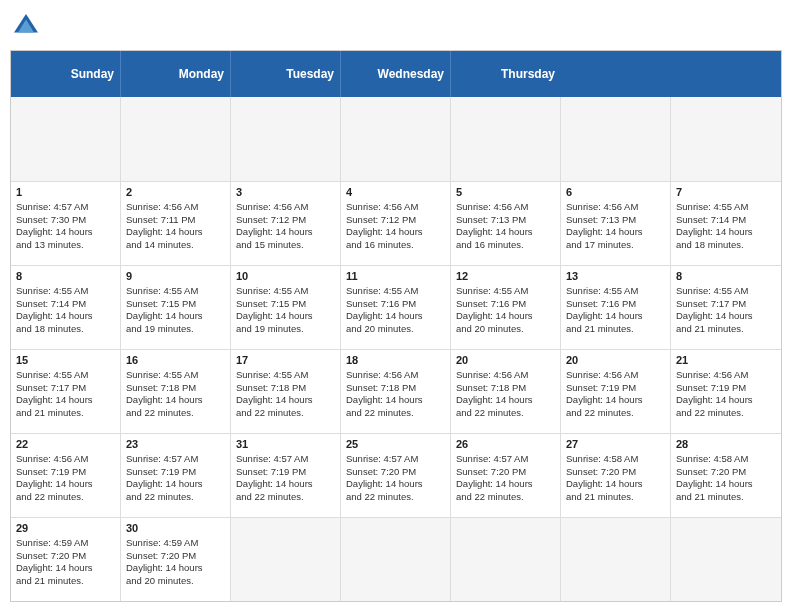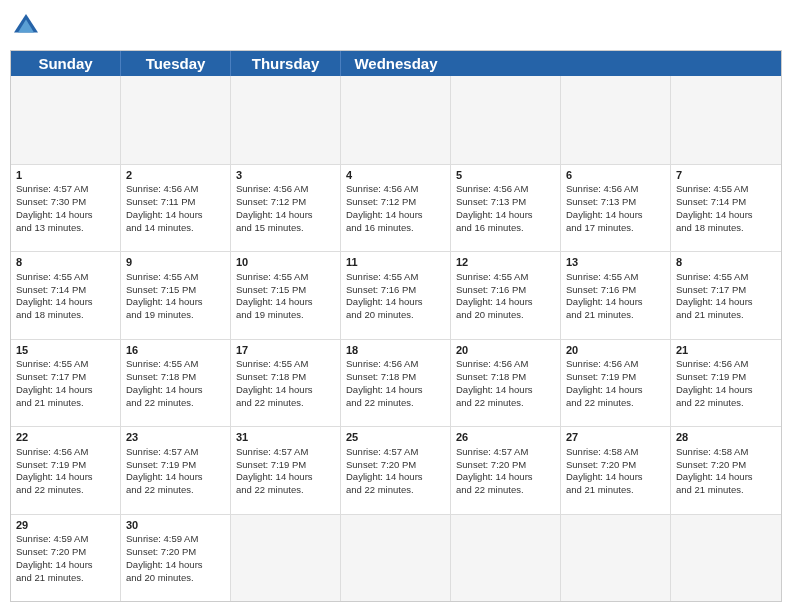--- a/index.html
+++ b/index.html
@@ -65,24 +65,24 @@
       flex-direction: column;
       border: 1px solid #ccc;
     }
     .cal-header {
       display: grid;
       grid-template-columns: repeat(7, 1fr);
       background: #2563a8;
     }
     .cal-header-cell {
       color: #fff;
-      font-size: 15px;
-      font-weight: bold;
-      padding: 4px 6px;
-      text-align: center;
+      font-size: 12px;
+      font-weight: bold;
+      padding: 16px 6px;
+      text-align: right;
       border-right: 1px solid #4a7fc0;
     }
     .cal-header-cell:last-child { border-right: none; }
     .cal-body {
       flex: 1;
       display: grid;
       grid-template-rows: repeat(6, 1fr);
     }
     .cal-week {
       display: grid;
@@ -125,23 +125,24 @@
     </div>
     <div class="title-block">
       <div class="title-month"></div>
       <div class="title-location"></div>
     </div>
   </div>
 
   <div class="calendar">
     <div class="cal-header" id="cal-header">
         <div class="cal-header-cell">Sunday</div>
+        <div class="cal-header-cell">Monday</div>
         <div class="cal-header-cell">Tuesday</div>
+        <div class="cal-header-cell">Wednesday</div>
         <div class="cal-header-cell">Thursday</div>
-        <div class="cal-header-cell">Wednesday</div>
       </div>
     <div class="cal-body" id="cal-body">
         <div class="cal-week">
           <div class="cal-cell empty"></div>
           <div class="cal-cell empty"></div>
           <div class="cal-cell empty"></div>
           <div class="cal-cell empty"></div>
           <div class="cal-cell empty"></div>
           <div class="cal-cell empty"></div>
           <div class="cal-cell empty"></div>

